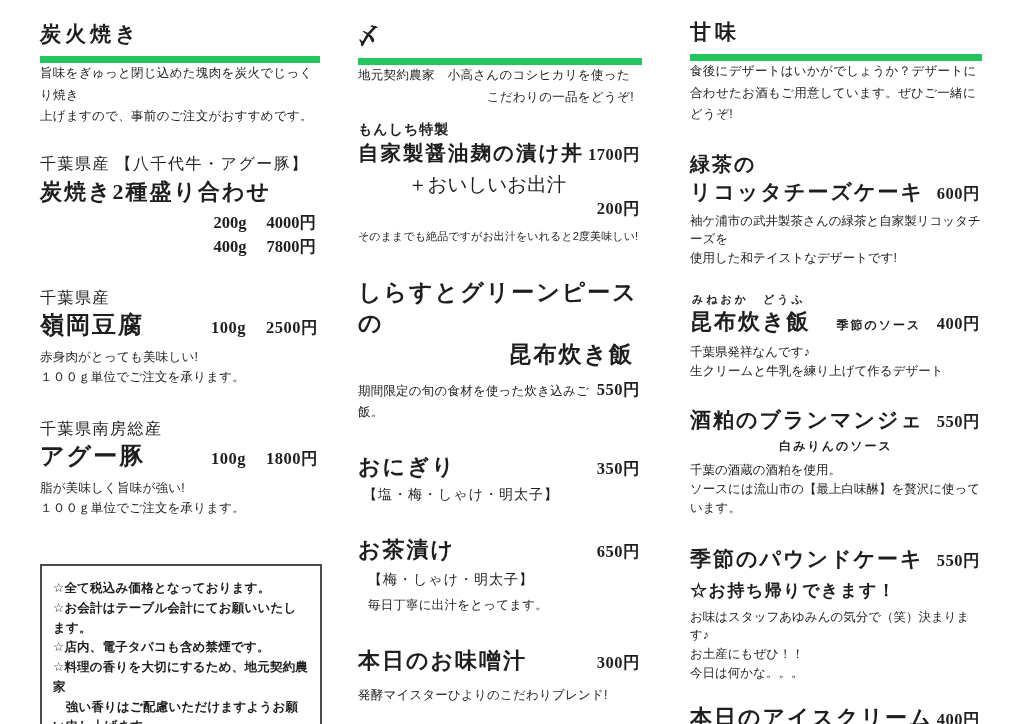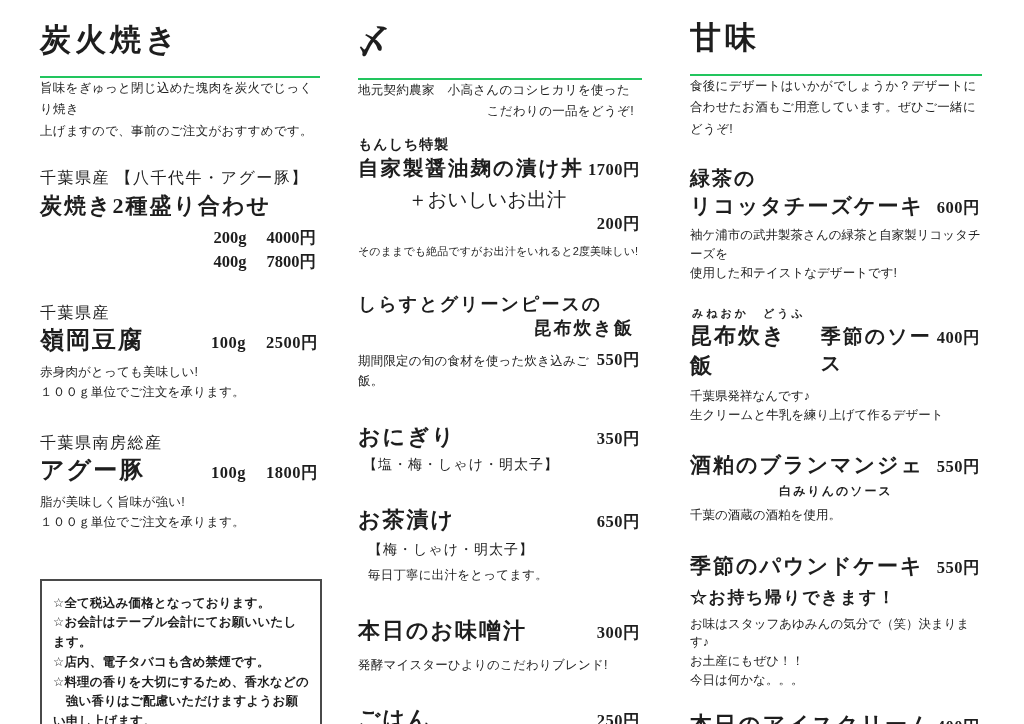--- a/index.html
+++ b/index.html
@@ -8,22 +8,22 @@
     background:#ffffff;color:#1e1e1e;
     font-family:"Liberation Sans","DejaVu Sans",sans-serif;
     -webkit-font-smoothing:antialiased;
   }
   .col{position:absolute;top:0;}
   #col-grill{left:40px;top:22px;width:280px;}
   #col-shime{left:358px;top:24px;width:284px;}
   #col-sweets{left:690px;top:20px;width:292px;}
 
   .sec-title{
-    font-size:31px;font-weight:800;letter-spacing:4px;
-    padding-bottom:18px;border-bottom:2px solid #22c55e;line-height:1.15;
+    font-size:21px;font-weight:800;letter-spacing:4px;
+    padding-bottom:10px;border-bottom:7px solid #22c55e;line-height:1.15;
   }
   .intro{margin-top:0;font-size:12.5px;font-weight:400;line-height:1.72;letter-spacing:.3px;}
   .intro .r{text-align:right;padding-right:8px;}
   .origin{font-family:"Liberation Serif","DejaVu Serif",serif;font-size:16px;letter-spacing:1.5px;}
   .big-name{font-family:"Liberation Serif","DejaVu Serif",serif;font-weight:700;font-size:22px;letter-spacing:2px;margin-top:3px;line-height:1.3;}
   .name-row{display:flex;align-items:baseline;}
   .name-row .nm{font-family:"Liberation Serif","DejaVu Serif",serif;font-weight:700;letter-spacing:2px;}
   .price{font-family:"Liberation Serif","DejaVu Serif",serif;font-weight:700;font-size:16.5px;letter-spacing:.5px;white-space:nowrap;}
   .price-right{margin-left:auto;padding-right:2px;}
   .wp .w{margin-right:20px;}
@@ -43,41 +43,41 @@
   }
 
   
   .item-don{margin-top:13px;}
   .tag{font-size:14px;font-weight:800;letter-spacing:1px;}
   .nm-don{font-size:20.5px;}
   .addon-row{display:flex;align-items:baseline;margin-top:4px;flex-direction:column;}
   .addon-row .nm{padding-left:50px;font-size:19.5px;}
   .item-note{margin-top:9px;font-size:11px;font-weight:500;letter-spacing:.1px;}
   .item-taki{margin-top:33px;}
-  .nm-taki{font-family:"Liberation Serif","DejaVu Serif",serif;font-weight:700;font-size:18px;letter-spacing:2px;line-height:1.35;}
+  .nm-taki{font-family:"Liberation Serif","DejaVu Serif",serif;font-weight:700;font-size:23px;letter-spacing:2px;line-height:1.35;}
   .nm-taki2{text-align:right;padding-right:8px;}
   .desc-price-row{display:flex;align-items:baseline;margin-top:9px;}
   .desc-price-row .desc{margin-top:0;}
   .item-onigiri{margin-top:30px;}
   .item-onigiri .variants{margin-top:4px;padding-left:5px;}
   .item-chazuke{margin-top:31px;}
   .item-chazuke .variants{margin-top:6px;padding-left:10px;}
   .item-chazuke .desc{padding-left:10px;}
   .item-miso{margin-top:31px;}
   .item-miso .desc{margin-top:9px;}
   .item-gohan{margin-top:29px;}
   .nm-md{font-size:22px;}
 
   
   .item-cheese{margin-top:25px;}
   .nm-line1{font-family:"Liberation Serif","DejaVu Serif",serif;font-weight:700;font-size:20px;letter-spacing:2px;}
   .nm-sw{font-size:21px;}
   .item-tofu{margin-top:24px;}
   .furigana{font-size:11px;font-weight:700;letter-spacing:3px;padding-left:2px;}
-  .sub-inline{font-family:"Liberation Serif","DejaVu Serif",serif;font-weight:700;font-size:20px;letter-spacing:2px;margin-left:26px;}
+  .sub-inline{font-family:"Liberation Serif","DejaVu Serif",serif;font-weight:700;font-size:12px;letter-spacing:2px;margin-left:26px;}
   .item-blanc{margin-top:26px;}
   .sub-center{text-align:center;font-family:"Liberation Serif","DejaVu Serif",serif;font-weight:700;font-size:12px;letter-spacing:2px;margin-top:4px;}
   .item-pound{margin-top:27px;}
   .takeaway{font-family:"Liberation Serif","DejaVu Serif",serif;font-weight:700;font-size:17px;letter-spacing:1.5px;margin-top:6px;}
   .desc-tight{margin-top:6px;font-size:12.5px;font-weight:500;line-height:1.5;}
   .item-ice{margin-top:20px;}
 </style>
 </head>
 <body>
 
@@ -118,21 +118,21 @@
     <div class="desc">
       <div>脂が美味しく旨味が強い!</div>
       <div>１００ｇ単位でご注文を承ります。</div>
     </div>
   </div>
 
   <div class="notes-box">
     <div>☆全て税込み価格となっております。</div>
     <div>☆お会計はテーブル会計にてお願いいたします。</div>
     <div>☆店内、電子タバコも含め禁煙です。</div>
-    <div>☆料理の香りを大切にするため、香水などの</div>
+    <div>☆料理の香りを大切にするため、地元契約農家</div>
     <div>　強い香りはご配慮いただけますようお願い申し上げます。</div>
 
   </div>
 </div>
 
 <div class="col" id="col-shime">
   <div class="sec-title">〆</div>
   <div class="intro">
     <div>地元契約農家　小高さんのコシヒカリを使った</div>
     <div class="r">こだわりの一品をどうぞ!</div>
@@ -227,20 +227,21 @@
   </div>
 
   <div class="item-blanc">
     <div class="name-row">
       <span class="nm nm-sw">酒粕のブランマンジェ</span>
       <span class="price price-right">550円</span>
     </div>
     <div class="sub-center">白みりんのソース</div>
     <div class="desc-tight">
       <div>千葉の酒蔵の酒粕を使用。</div>
+      <div>ソースには流山市の【最上白味醂】を贅沢に使っています。</div>
     </div>
   </div>
 
   <div class="item-pound">
     <div class="name-row">
       <span class="nm nm-sw">季節のパウンドケーキ</span>
       <span class="price price-right">550円</span>
     </div>
     <div class="takeaway">☆お持ち帰りできます！</div>
     <div class="desc-tight">

